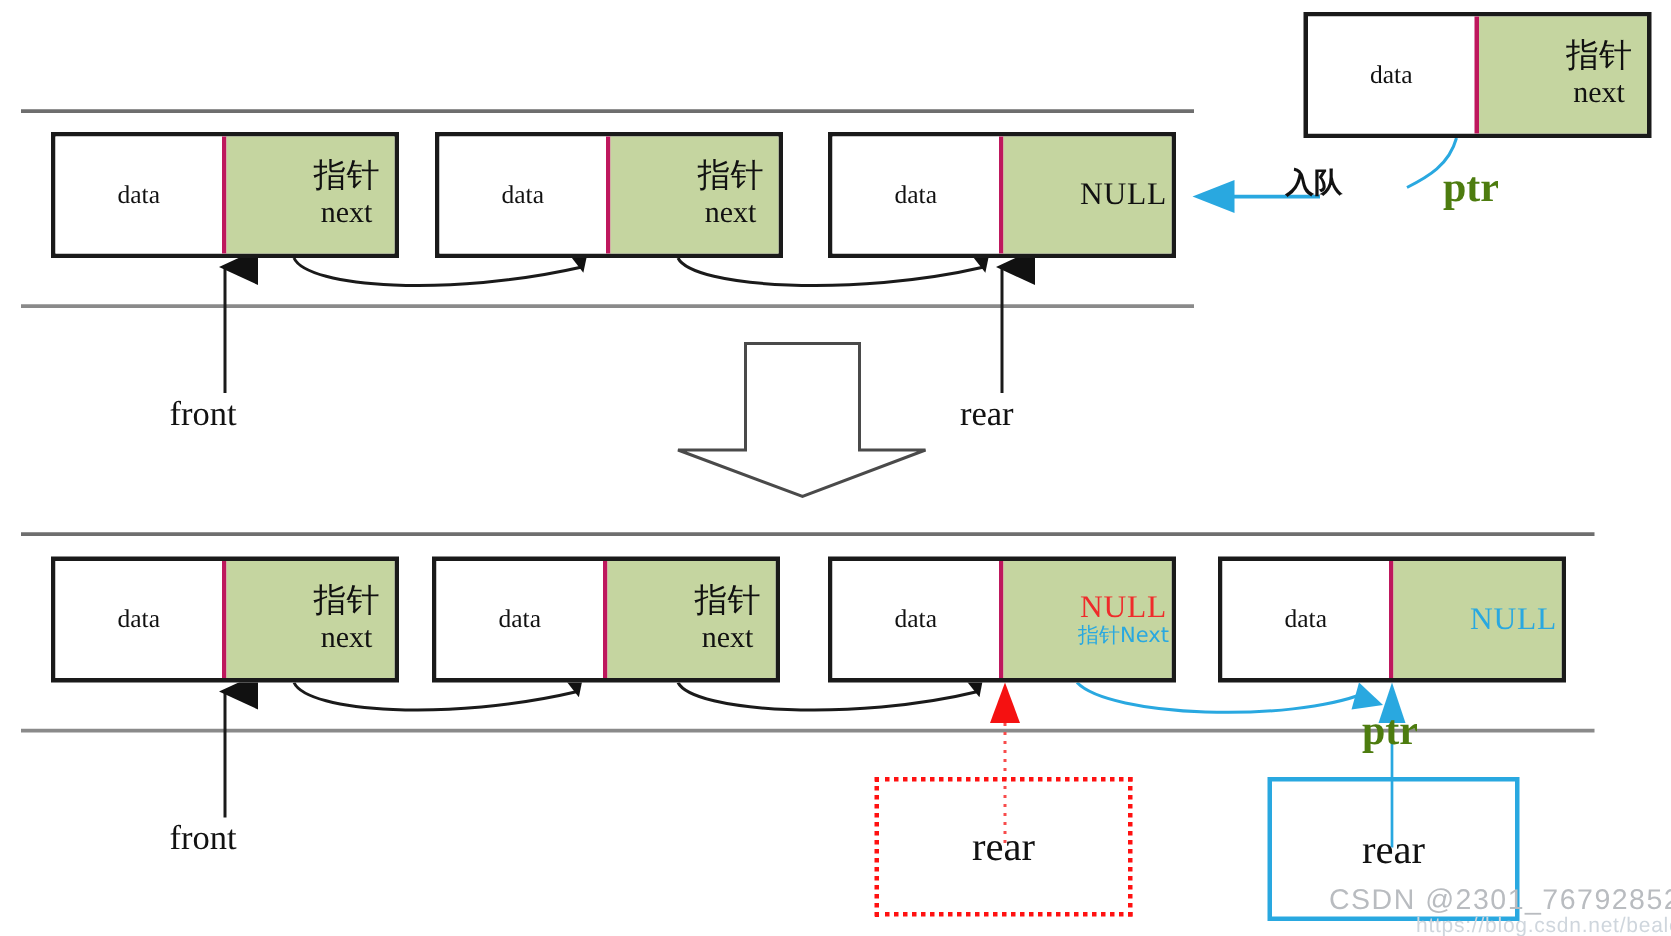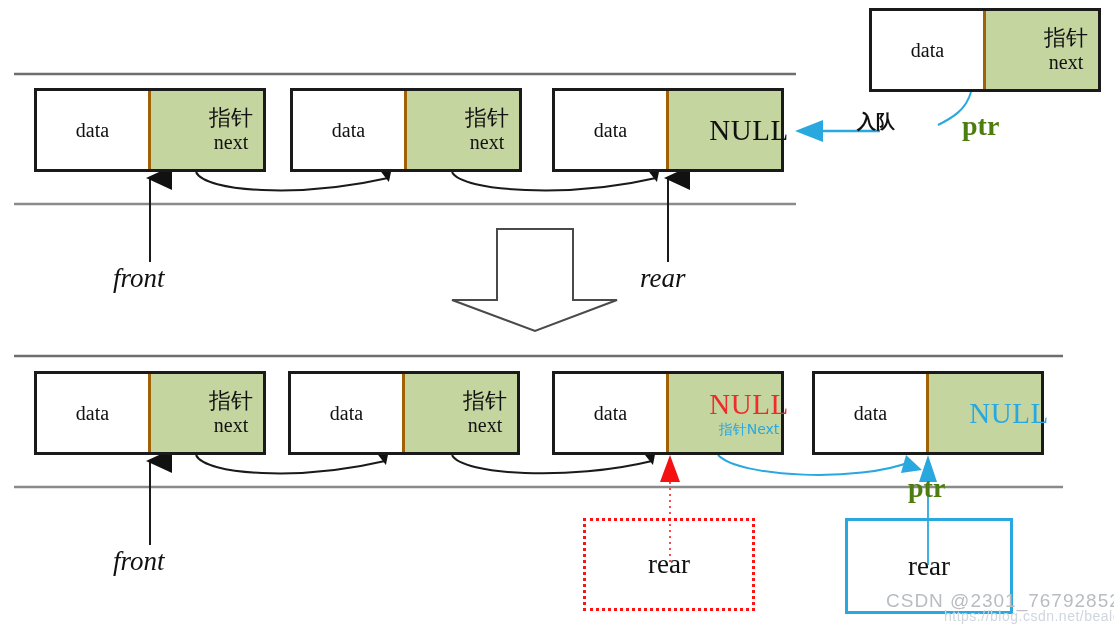--- a/index.html
+++ b/index.html
@@ -30,22 +30,22 @@
     border: 3px solid #1a1a1a;
     display: flex;
     background: #ffffff;
   }
   .cell-data {
     box-sizing: border-box;
     display: flex;
     align-items: center;
     justify-content: center;
     background: #ffffff;
-    border-right: 3px solid #a16207;
-    font-size: 20px;
+    border-right: 3px solid #be185d;
+    font-size: 17px;
     color: #111111;
   }
   .cell-next {
     box-sizing: border-box;
     display: flex;
     flex-direction: column;
     align-items: center;
     justify-content: center;
     background: #c5d5a0;
     color: #111111;
@@ -53,39 +53,39 @@
     padding-left: 48px;
   }
   .cn-cjk {
     font-family: "DejaVu Sans", sans-serif;
     font-size: 22px;
   }
   .cn-lat {
     font-size: 20px;
   }
   .null-big {
-    font-size: 29px;
+    font-size: 21px;
     letter-spacing: 0.5px;
   }
   .null-red { color: #ef2b2b; }
   .null-cyan { color: #29a8e0; }
   .sub-cyan {
     color: #29a8e0;
     font-size: 14px;
     font-weight: normal;
     font-family: "DejaVu Sans", sans-serif;
     margin-top: 1px;
   }
   
   .lbl {
     position: absolute;
     white-space: nowrap;
     color: #111111;
   }
-  .lbl-serif-lg { font-size: 27px; font-style: italic; }
+  .lbl-serif-lg { font-size: 23px; }
   .lbl-ptr {
     color: #4d7c0f;
     font-size: 28px;
     font-weight: bold;
   }
   .lbl-cjk-big {
     font-family: "DejaVu Sans", sans-serif;
     font-size: 19px;
     font-weight: bold;
     color: #111111;

